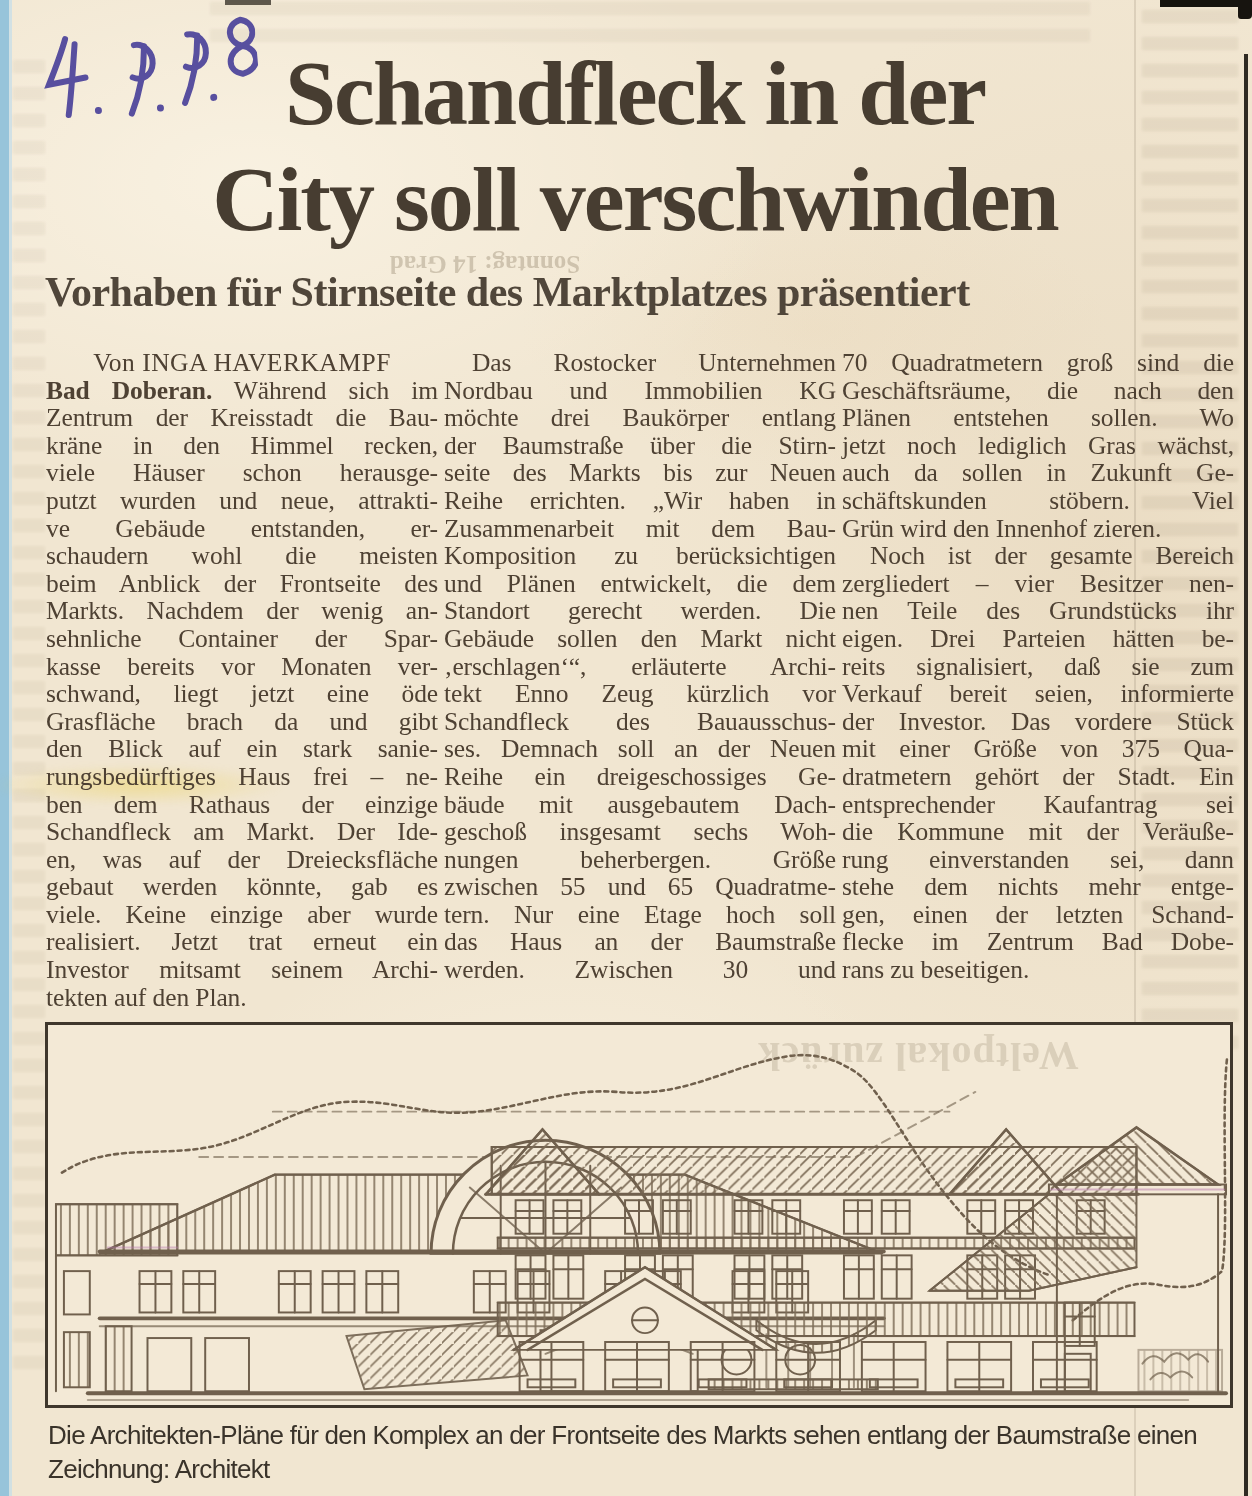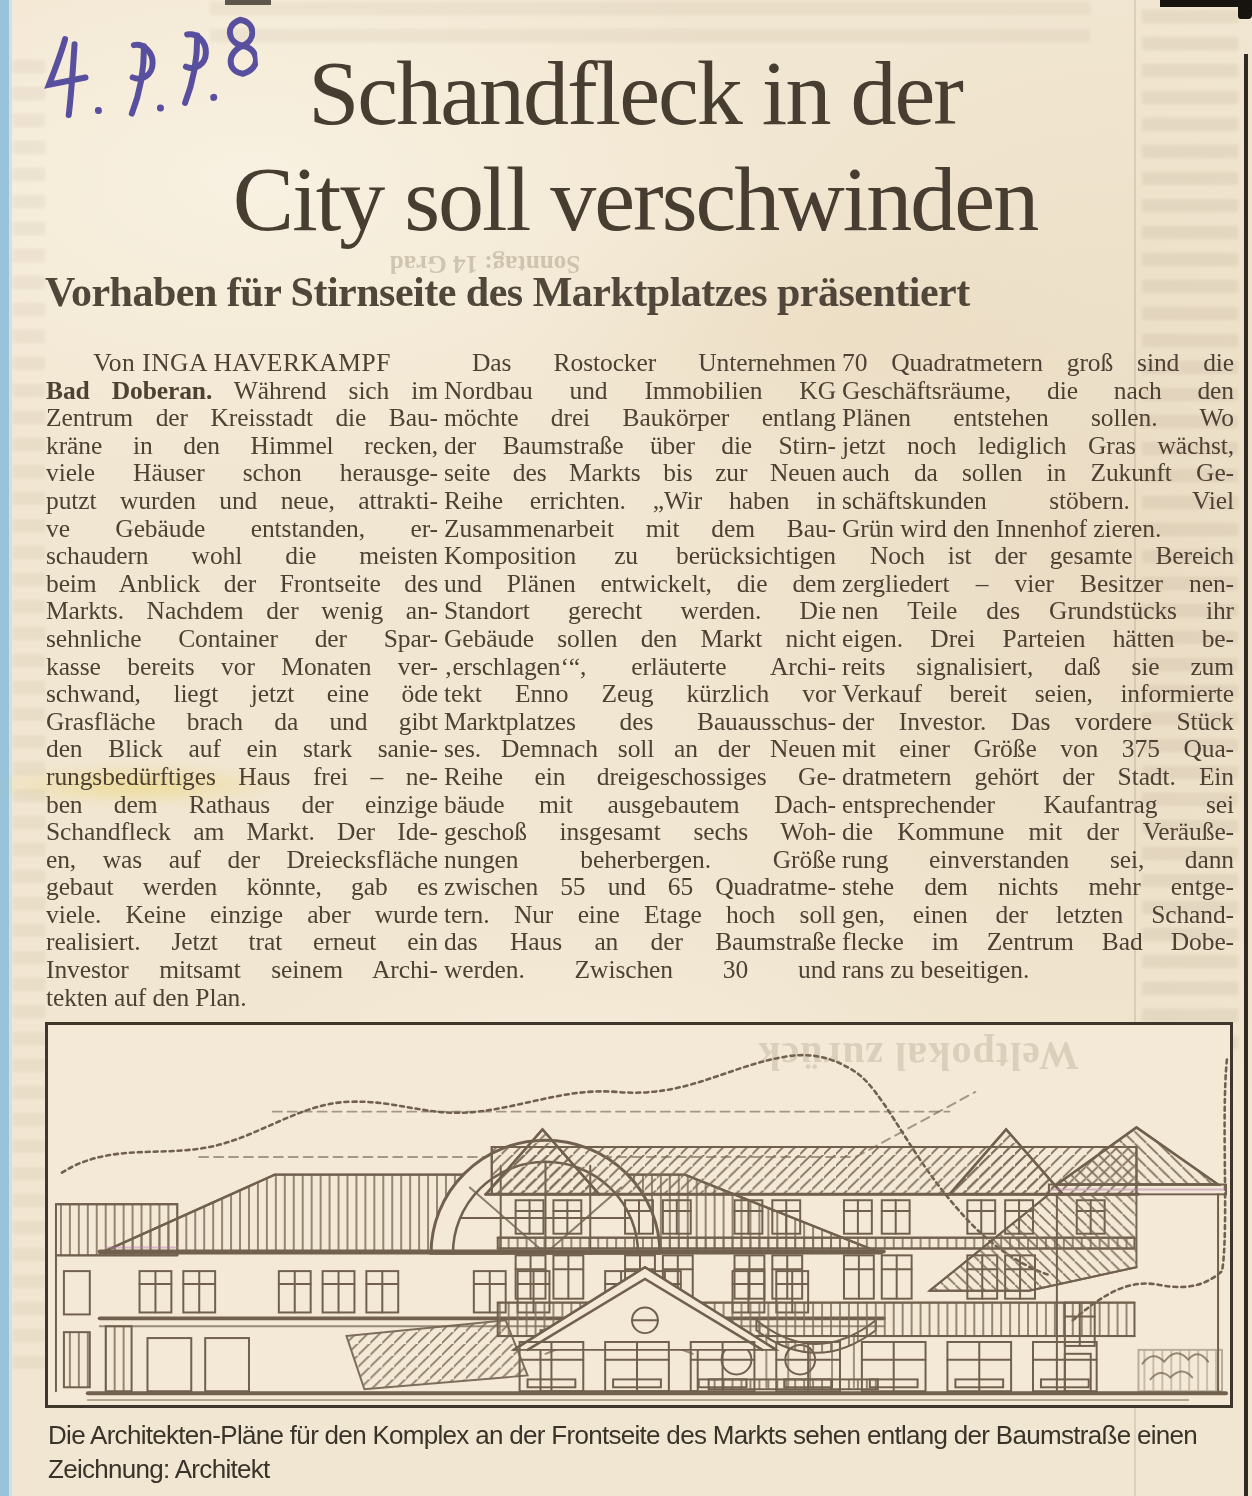--- a/index.html
+++ b/index.html
@@ -31,21 +31,21 @@
   .ghost-l{left:13px;top:60px;width:32px;height:1320px;opacity:.8;}
   .ghost-t{left:210px;top:2px;width:880px;height:48px;opacity:.75;}
   .ghost-text{position:absolute;color:#85755c;transform:rotate(180deg);
     filter:blur(.6px);font-weight:bold;pointer-events:none;}
   .ghost-weather{left:330px;top:250px;width:310px;font-size:25px;opacity:.33;text-align:center;}
   .ghost-revhead{left:700px;top:1032px;width:430px;font-size:40px;opacity:.22;text-align:center;letter-spacing:1px;}
   
   .hand-date{position:absolute;left:38px;top:6px;transform:rotate(-5deg);}
   
   .headline{position:absolute;left:45px;top:40px;width:1180px;text-align:center;
-    font-weight:normal;font-size:92px;line-height:106px;color:#473d31;letter-spacing:-2px;}
+    font-weight:bold;font-size:92px;line-height:106px;color:#473d31;letter-spacing:-2px;}
   .subheadline{position:absolute;left:45px;top:268px;width:1180px;text-align:left;
     font-weight:bold;font-size:42px;line-height:48px;color:#50463a;letter-spacing:-.5px;}
   
   .columns{position:absolute;left:46px;top:349px;width:1196px;display:flex;gap:6px;}
   .col{width:392px;font-size:25.5px;line-height:27.6px;color:#4e4133;letter-spacing:-.1px;}
   .tline{white-space:nowrap;text-align:justify;text-align-last:justify;}
   .tline.endl{text-align-last:left;}
   .tline.ind{text-indent:1.1em;}
   .byline{text-align:center;text-align-last:center;letter-spacing:.5px;}
   
@@ -136,21 +136,21 @@
           <div class="tline">der Baumstraße über die Stirn-</div>
           <div class="tline">seite des Markts bis zur Neuen</div>
           <div class="tline">Reihe errichten. „Wir haben in</div>
           <div class="tline">Zusammenarbeit mit dem Bau-</div>
           <div class="tline">Komposition zu berücksichtigen</div>
           <div class="tline">und Plänen entwickelt, die dem</div>
           <div class="tline">Standort gerecht werden. Die</div>
           <div class="tline">Gebäude sollen den Markt nicht</div>
           <div class="tline">‚erschlagen‘“, erläuterte Archi-</div>
           <div class="tline">tekt Enno Zeug kürzlich vor</div>
-          <div class="tline">Marktplatzes des Bauausschus-</div>
+          <div class="tline">Schandfleck des Bauausschus-</div>
           <div class="tline">ses. Demnach soll an der Neuen</div>
           <div class="tline">Reihe ein dreigeschossiges Ge-</div>
           <div class="tline">bäude mit ausgebautem Dach-</div>
           <div class="tline">geschoß insgesamt sechs Woh-</div>
           <div class="tline">nungen beherbergen. Größe</div>
           <div class="tline">zwischen 55 und 65 Quadratme-</div>
           <div class="tline">tern. Nur eine Etage hoch soll</div>
           <div class="tline">das Haus an der Baumstraße</div>
           <div class="tline">werden. Zwischen 30 und</div>
         </div>

